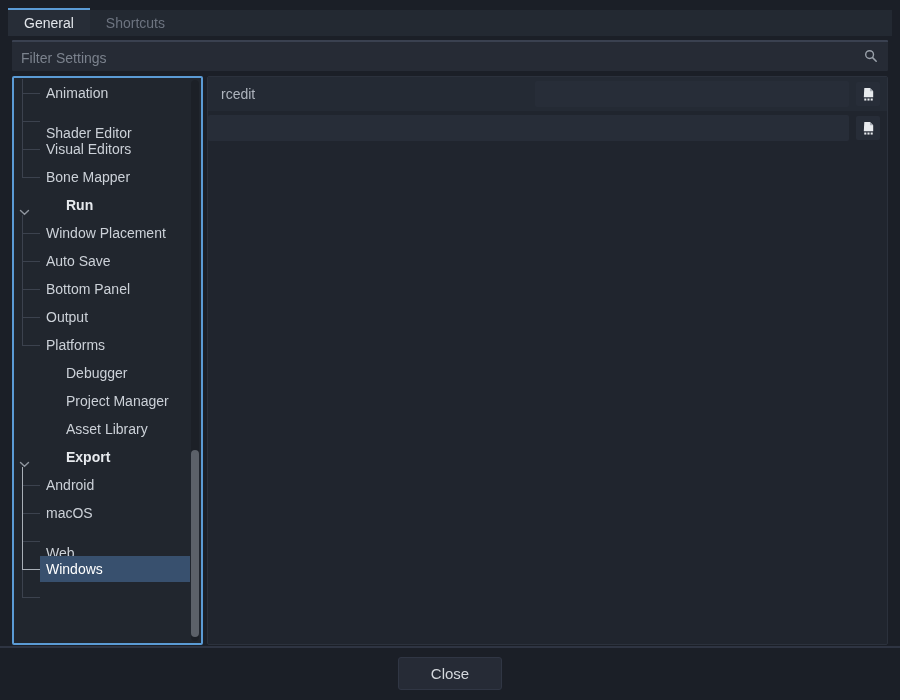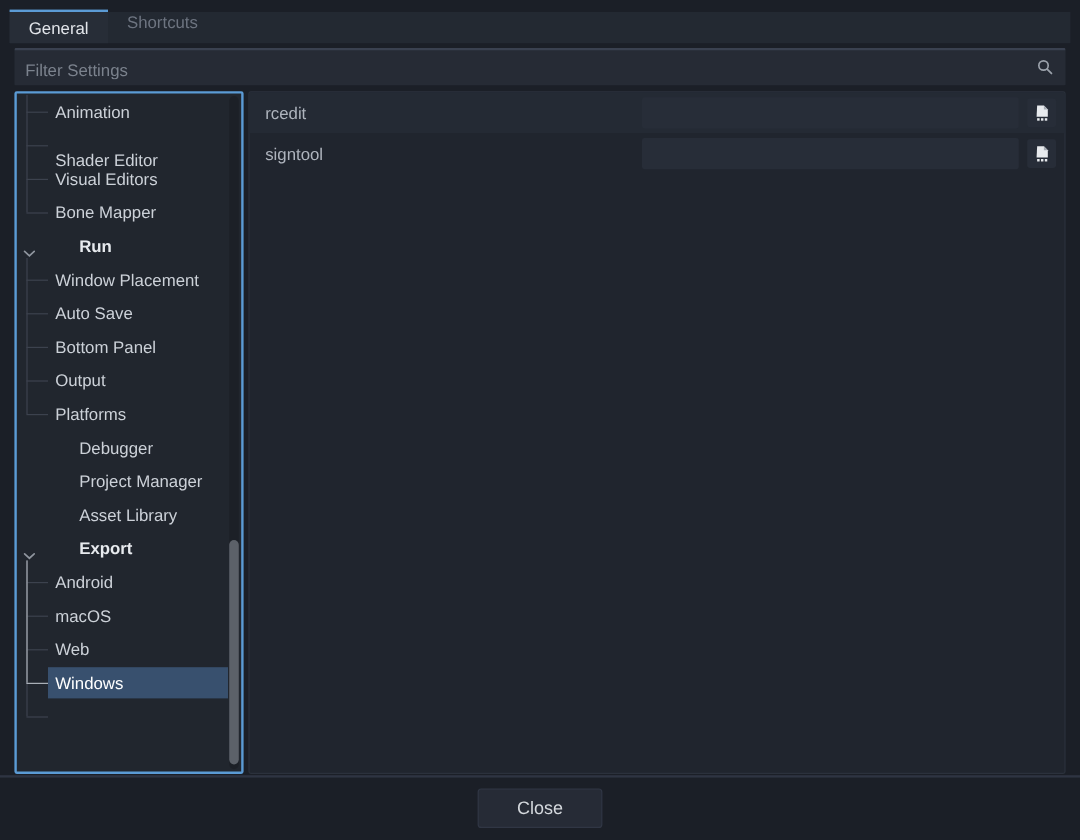--- a/index.html
+++ b/index.html
@@ -6,21 +6,21 @@
     --accent:#5b9bd5; --selection:#38506e; --panel:#21262e; --panel_alt:#242a34;
     --background:#1b1f27; --input:#272d38; --text:#ccd1d8; --text_dim:#6d7480;
     --label:#aeb4bd; --line:#3c424e; --line_bright:#a9afb7;
   }
   *{margin:0;padding:0;box-sizing:border-box;}
   html,body{background:#000;}
   body{font-family:"Liberation Sans",sans-serif;}
   .window{position:relative;width:900px;height:700px;background:var(--background);overflow:hidden;}
 
   
-  .tabbar{position:absolute;left:8px;top:10px;width:884px;height:26px;background:#232932;display:flex;align-items:flex-start;}
+  .tabbar{position:absolute;left:8px;top:10px;width:884px;height:26px;background:#232932;display:flex;align-items:center;}
   .tab{display:flex;align-items:center;padding:0 16px;font-size:14px;color:var(--text_dim);cursor:default;}
   .tab.active{margin-top:-2px;height:28px;border-top:2px solid var(--accent);background:#272d37;color:#e2e5ea;}
 
   
   .filterbar{position:absolute;left:12px;top:40px;width:876px;height:31px;background:#262b35;border-top:2px solid #3a4150;border-radius:1px;}
   .filterbar input{position:absolute;left:0;top:2px;width:100%;height:27px;background:transparent;border:none;outline:none;color:var(--text);font-size:14px;padding:0 34px 0 9px;font-family:"Liberation Sans",sans-serif;}
   .filterbar input::placeholder{color:#7b828d;opacity:1;}
   .searchicon{position:absolute;right:10px;top:7px;width:14px;height:14px;}
 
   
@@ -139,21 +139,21 @@
               <path d="M1.5 1.5 L5.5 5.2 L9.5 1.5" fill="none" stroke="#8f959e" stroke-width="1.4" stroke-linecap="round"></path>
             </svg></span>
           <span class="tlabel lvl0 bold">Export</span>
         </div>
         <div class="tree-row" style="top: 392px;">
           <span class="tlabel lvl1">Android</span>
         </div>
         <div class="tree-row" style="top: 420px;">
           <span class="tlabel lvl1">macOS</span>
         </div>
-        <div class="tree-row" style="top: 448px;">
+        <div class="tree-row" style="top: 460px;">
           <span class="tlabel lvl1">Web</span>
         </div>
         <div class="tree-row selected" style="top: 476px;">
           <span class="row-hl"></span>
           <span class="tlabel lvl1">Windows</span>
         </div>
       </div>
     <div class="vscroll-track"></div>
     <div class="vscroll-grab" style="top:372px;height:187px;"></div>
   </div>
@@ -168,21 +168,20 @@
               <path d="M3.5 1.5 h6 l3.5 3.5 v6.5 h-10 z" fill="#e8ebee"></path>
               <path d="M9.5 1.5 v3.5 h3.5 z" fill="#a7adb5"></path>
               <rect x="3.5" y="12.8" width="2.2" height="2.2" fill="#e8ebee"></rect>
               <rect x="6.9" y="12.8" width="2.2" height="2.2" fill="#e8ebee"></rect>
               <rect x="10.3" y="12.8" width="2.2" height="2.2" fill="#e8ebee"></rect>
             </svg>
           </span>
         </button>
       </div>
       <div class="setting-row">
-        <div class="slabel">signtool</div>
         <input class="sinput" type="text" value="" style="">
         <button class="sbtn">
           <span style="display: flex; align-items: center; justify-content: center;">
             <svg width="15" height="16" viewBox="0 0 16 16">
               <path d="M3.5 1.5 h6 l3.5 3.5 v6.5 h-10 z" fill="#e8ebee"></path>
               <path d="M9.5 1.5 v3.5 h3.5 z" fill="#a7adb5"></path>
               <rect x="3.5" y="12.8" width="2.2" height="2.2" fill="#e8ebee"></rect>
               <rect x="6.9" y="12.8" width="2.2" height="2.2" fill="#e8ebee"></rect>
               <rect x="10.3" y="12.8" width="2.2" height="2.2" fill="#e8ebee"></rect>
             </svg>

